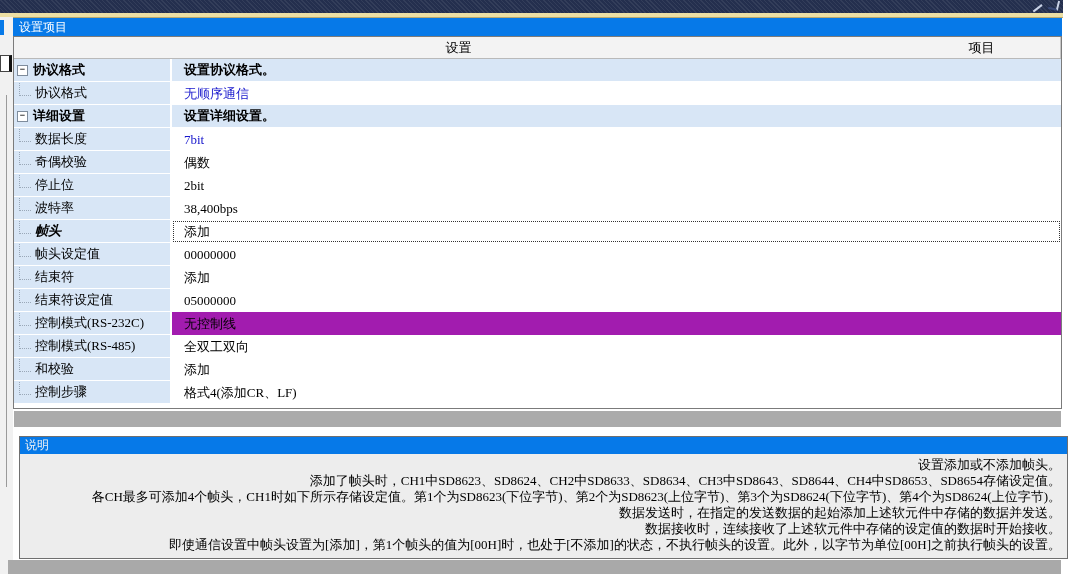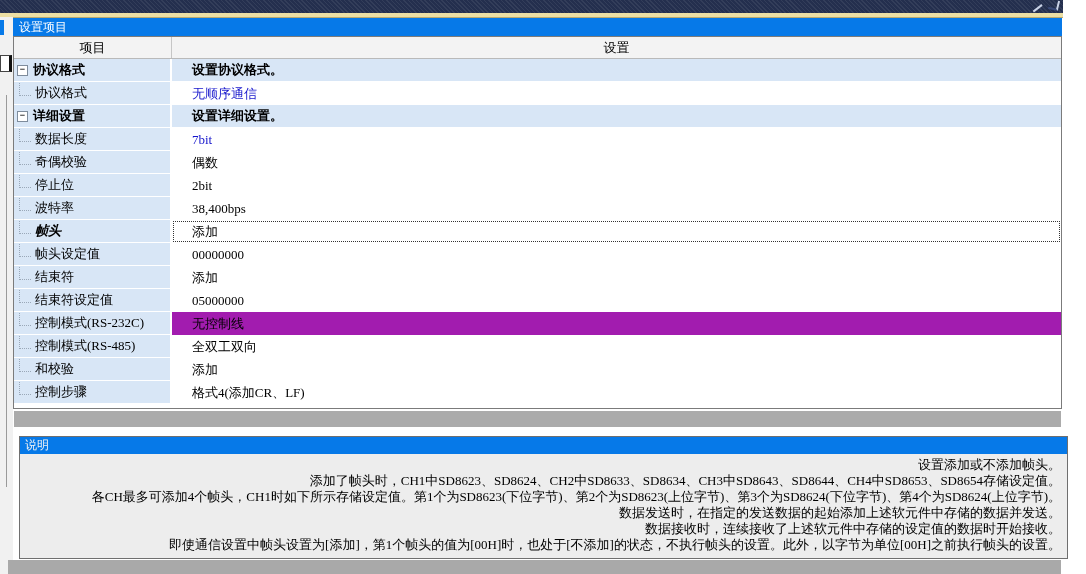--- a/index.html
+++ b/index.html
@@ -25,21 +25,21 @@
     font-size:12px;line-height:18px;padding-left:6px;box-sizing:border-box;font-family:"Liberation Sans",sans-serif;}
   .grid{left:13px;top:36px;width:1049px;height:373px;background:#fff;border:1px solid #7b7b7b;box-sizing:border-box;}
   .hrow{display:flex;height:21px;background:#f3f3f3;border-bottom:1px solid #b9b9b9;
     font-size:13px;color:#000;}
   .hcell{line-height:21px;text-align:center;box-sizing:border-box;}
   .hcell.i{width:158px;border-right:1px solid #c6c6c6;}
   .hcell.v{flex:1;}
   .row{display:flex;height:23px;font-size:13px;color:#000;}
   .cell-i{width:158px;background:#d8e6f6;box-sizing:border-box;border-right:2px solid #ffffff;
     border-bottom:1px solid #ffffff;display:flex;align-items:center;}
-  .cell-v{flex:1;background:#ffffff;box-sizing:border-box;display:flex;align-items:center;padding-left:20px;}
+  .cell-v{flex:1;background:#ffffff;box-sizing:border-box;display:flex;align-items:center;padding-left:12px;}
   .row.cat .cell-v{background:#d8e6f6;border-bottom:1px solid #ffffff;font-weight:bold;}
   .row.cat .cell-i{font-weight:bold;}
   .tm{display:inline-block;width:9px;height:9px;margin-left:3px;margin-right:5px;background:#fff;
     border:1px solid #7e8c9c;color:#333;font-size:9px;line-height:7px;text-align:center;
     font-family:"Liberation Sans",sans-serif;}
   .tl{display:inline-block;width:11px;height:12px;margin-left:5px;margin-right:4px;
     border-left:1px dotted #9aa8b8;border-bottom:1px dotted #9aa8b8;transform:translateY(-4px);}
   .mod{color:#1616cc;}
   .cell-v.dis{background:#a21caf;}
   .cell-v.foc{outline:1px dotted #333;outline-offset:-2px;}
@@ -69,22 +69,22 @@
   <div class="abs sliver-btn" style="top:38px;"></div>
   <div class="abs sliver-line" style="top:78px;"></div>
 </div>
 
 <div class="abs panel-head">
   <span>设置项目</span>
 </div>
 
 <div class="abs grid">
   <div class="hrow">
+    <div class="hcell v">设置</div>
     <div class="hcell i">项目</div>
-    <div class="hcell v">设置</div>
   </div>
 
   <div class="row cat">
     <div class="cell-i">
         <span class="tm">−</span>
         <span>协议格式</span>
       </div>
     <div class="cell-v">
         <span>设置协议格式。</span>
       </div>

